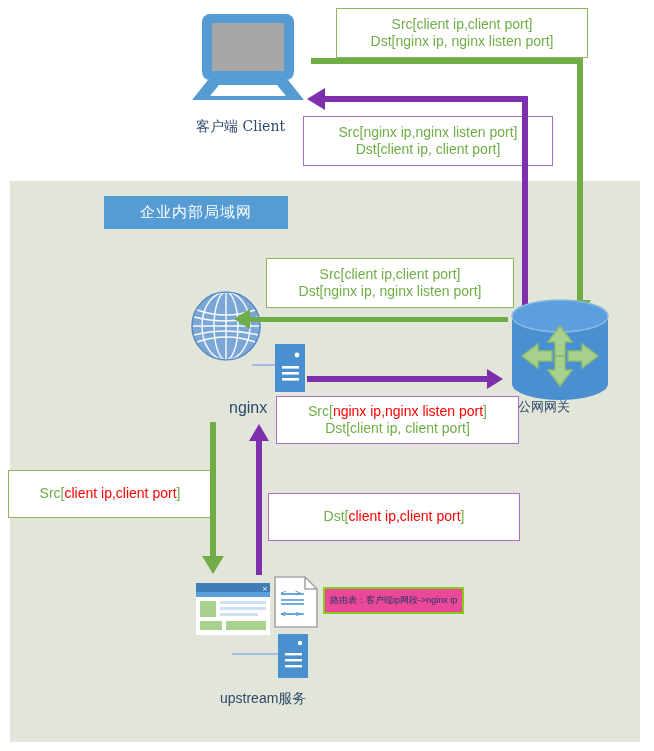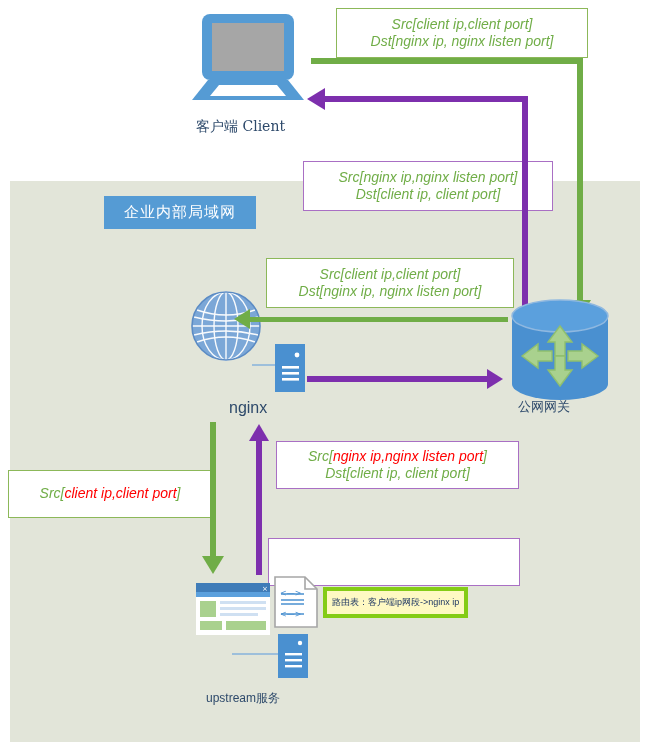--- a/index.html
+++ b/index.html
@@ -9,35 +9,35 @@
   }
   #stage{position:absolute;left:0;top:0;width:654px;height:751px;}
   .abs{position:absolute;}
 
   
   .lan-panel{
     left:10px;top:181px;width:630px;height:561px;
     background:#e2e5d9;
   }
   .lan-banner{
-    left:104px;top:196px;width:152px;height:33px;
+    left:104px;top:196px;width:184px;height:33px;
     background:#559bd4;display:flex;align-items:center;justify-content:center;
     color:#ffffff;font-size:15px;letter-spacing:1px;
     font-family:"DejaVu Serif","Liberation Serif",serif;
   }
 
   
   .box{
     background:#ffffff;box-sizing:border-box;
     display:flex;flex-direction:column;align-items:center;justify-content:center;
     line-height:1.25;white-space:nowrap;
   }
   .box-green{border:1px solid #8cb859;}
-  .box-purple{border:1px solid #a96fc4;margin-top:45px;}
-  .ln{display:block;font-style:italic;}
+  .box-purple{border:1px solid #a96fc4;}
+  .ln{display:block;}
   .g{color:#70ad47;}
   .r{color:#ff0000;}
 
   
   .vline,.hline{position:absolute;}
   .green{background:#70ad47;}
   .purple{background:#7d2fad;}
 
   .arrow{position:absolute;width:0;height:0;}
   .arr-left-green{border-top:10px solid transparent;border-bottom:10px solid transparent;border-right:16px solid #70ad47;}
@@ -46,25 +46,25 @@
   .arr-down-green{border-left:11px solid transparent;border-right:11px solid transparent;border-top:18px solid #70ad47;}
   .arr-up-purple{border-left:10px solid transparent;border-right:10px solid transparent;border-bottom:17px solid #7d2fad;}
 
   
   .caption{
     position:absolute;color:#2e4a6b;white-space:nowrap;text-align:right;
   }
   .cap-client{font-size:14px;font-family:"DejaVu Serif","Liberation Serif",serif;}
   .cap-nginx{font-size:16px;}
   .cap-gw{font-size:13px;font-family:Liberation Sans, sans-serif;}
-  .cap-up{font-size:12px;}
+  .cap-up{font-size:14px;margin-left:14px;}
 
   
   .route-note{
-    position:absolute;background:#fef9c3;border:4px solid #84cc16;
+    position:absolute;background:#ec4899;border:2px solid #84cc16;
     font-size:9px;color:#1f3864;padding:2px 5px;white-space:nowrap;
     display:flex;align-items:center;
   }
 </style>
 </head>
 <body>
 
 <div id="stage">
 
   <div class="abs lan-panel"></div>
@@ -156,20 +156,21 @@
     <span class="ln"><span class="g">Src[</span><span class="r">client ip,client port</span><span class="g">]</span></span>
   </div>
 
   <div class="vline green abs" style="left:210px;top:422px;width:6px;height:140px"></div>
   <div class="arrow arr-down-green abs" style="left:202px;top:556px"></div>
 
   <div class="vline purple abs" style="left:256px;top:440px;width:6px;height:135px"></div>
   <div class="arrow arr-up-purple abs" style="left:249px;top:424px"></div>
 
   <div class="abs box box-purple" style="left:268px;top:493px;width:252px;height:48px;font-size:14px">
+    <span class="ln"><span class="g">Dst[</span><span class="r">client ip,client port</span><span class="g">]</span></span>
   </div>
 
   <svg class="abs" style="left:196px;top:583px;width:74px;height:52px" viewBox="0 0 74 52">
     <rect x="0" y="0" width="74" height="52" fill="#ffffff"></rect>
     <rect x="0" y="0" width="74" height="9" fill="#3f7cb8"></rect>
     <text x="66" y="7.5" font-size="7" fill="#ffffff" font-family="DejaVu Sans, sans-serif">×</text>
     <rect x="0" y="9" width="74" height="5" fill="#5ba0dd"></rect>
     <rect x="4" y="18" width="16" height="16" fill="#a9d18e"></rect>
     <g fill="#cfe0f2">
       <rect x="24" y="18" width="46" height="3"></rect>

